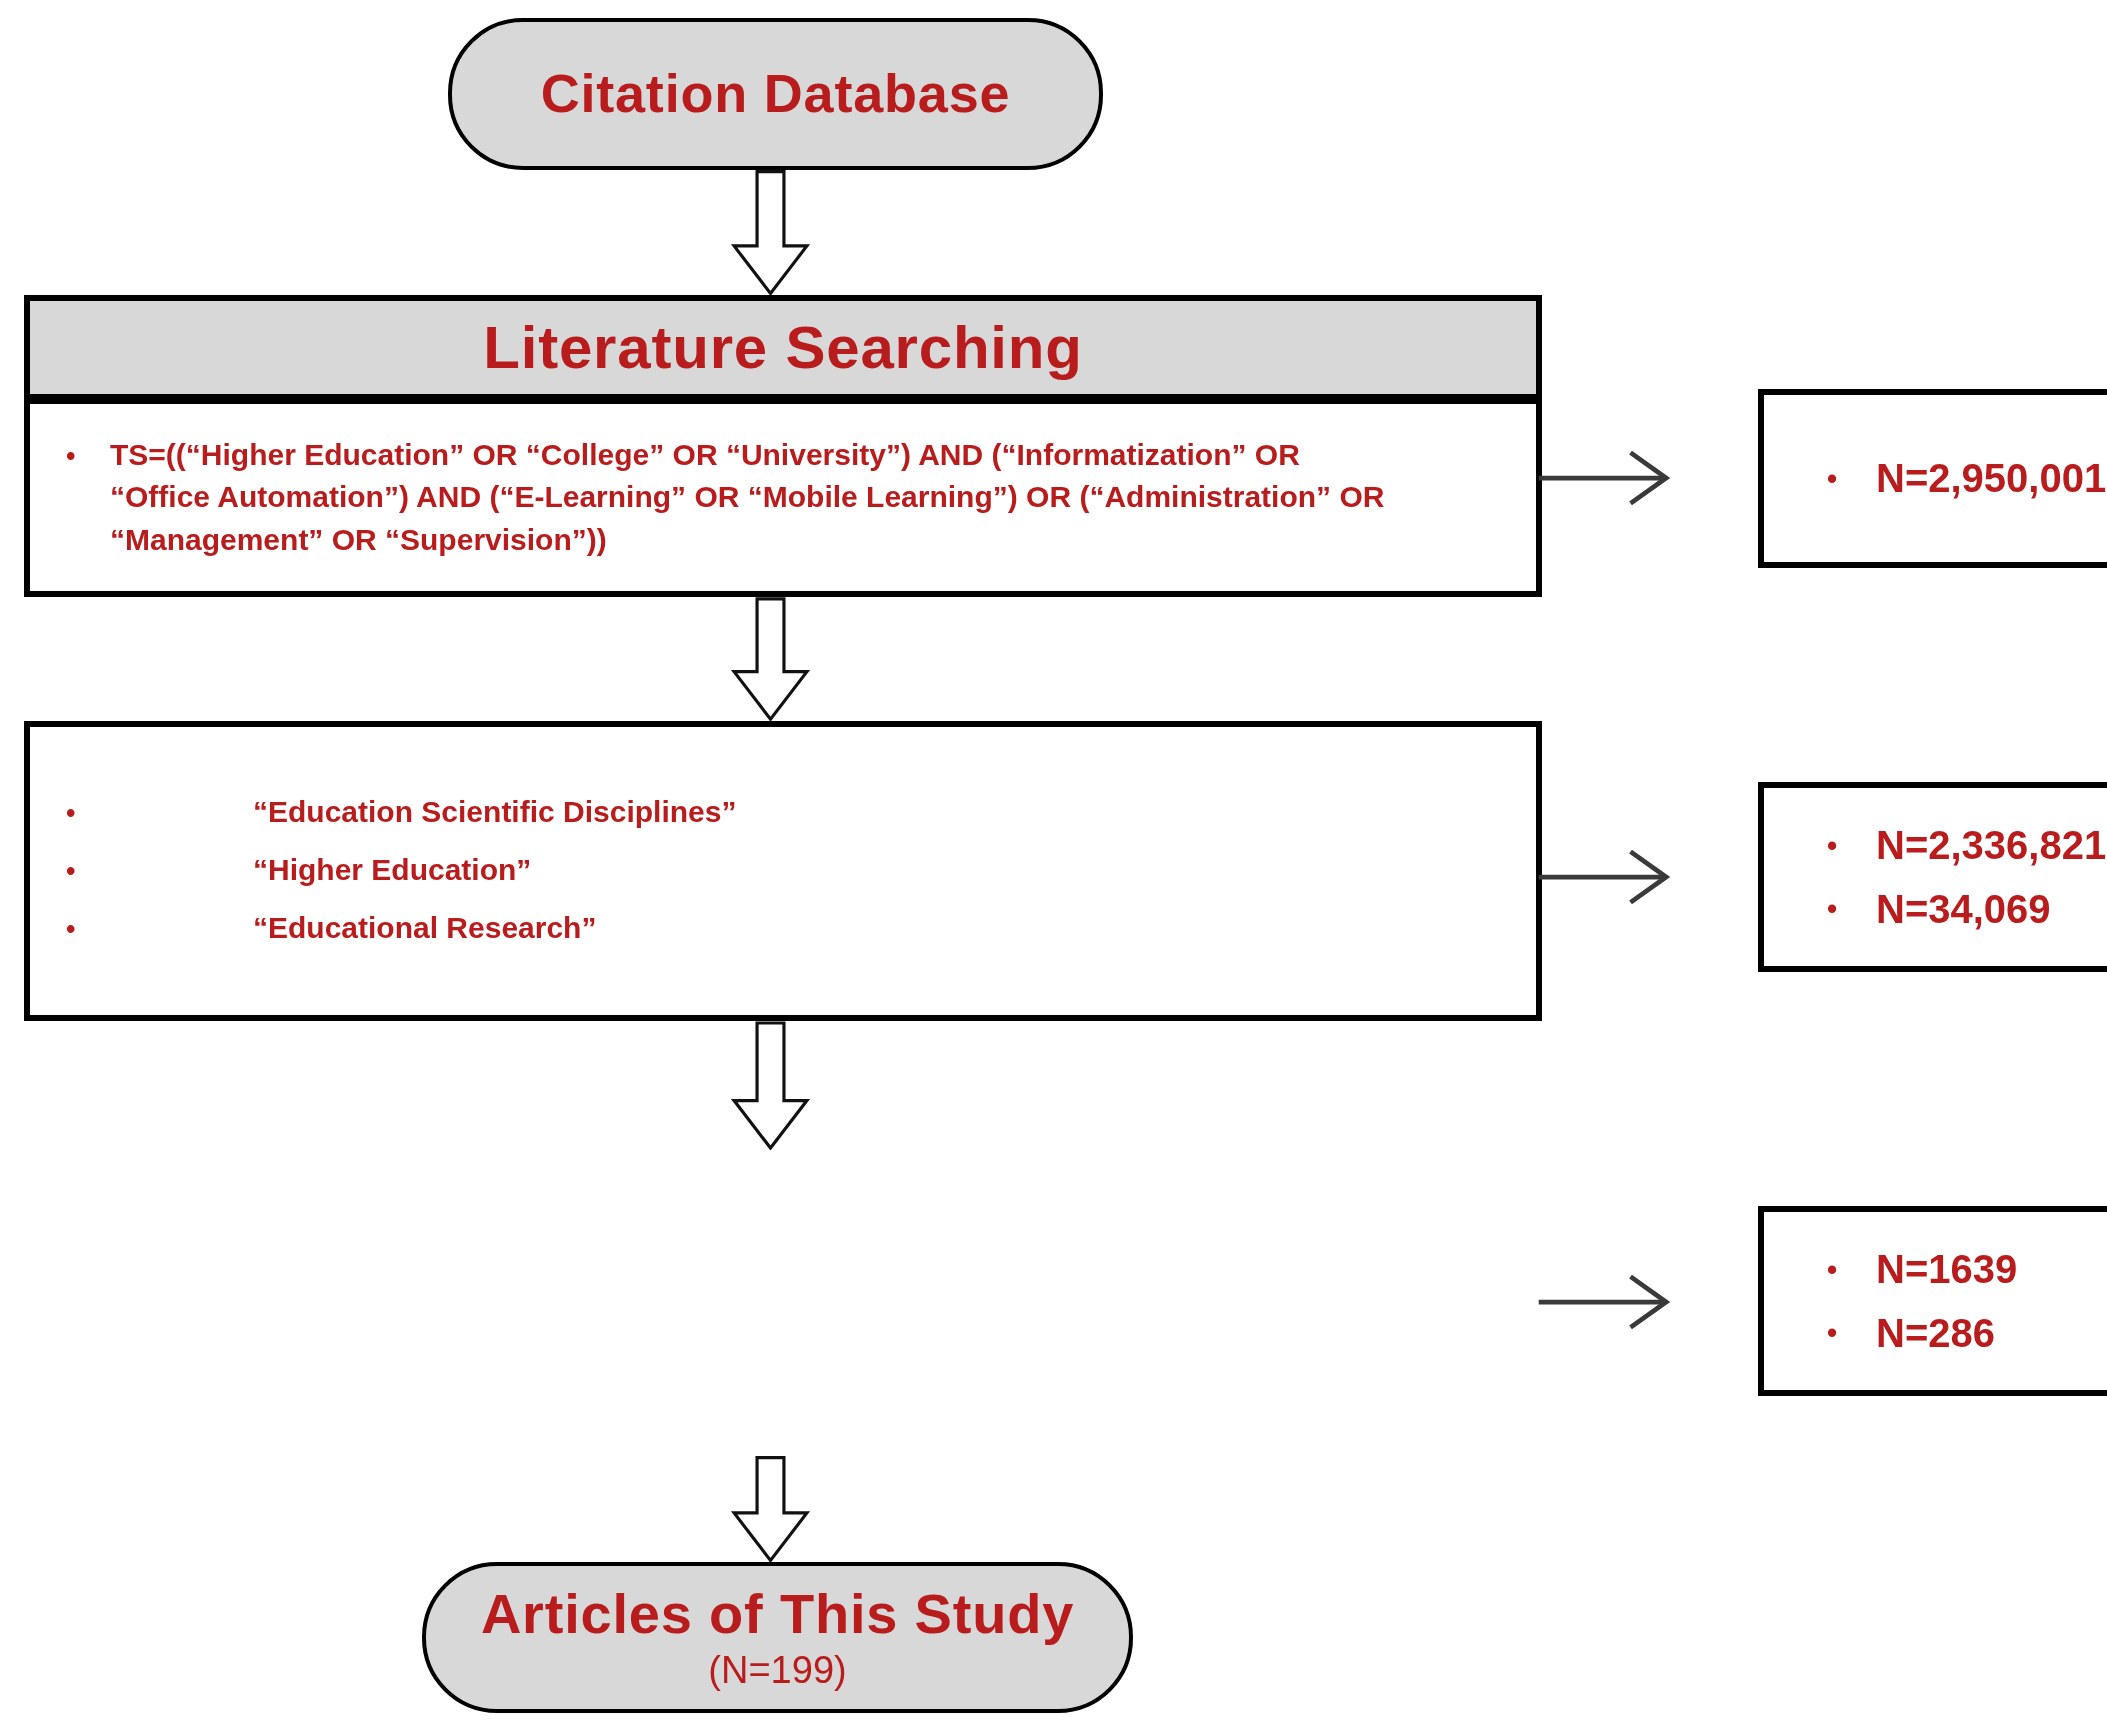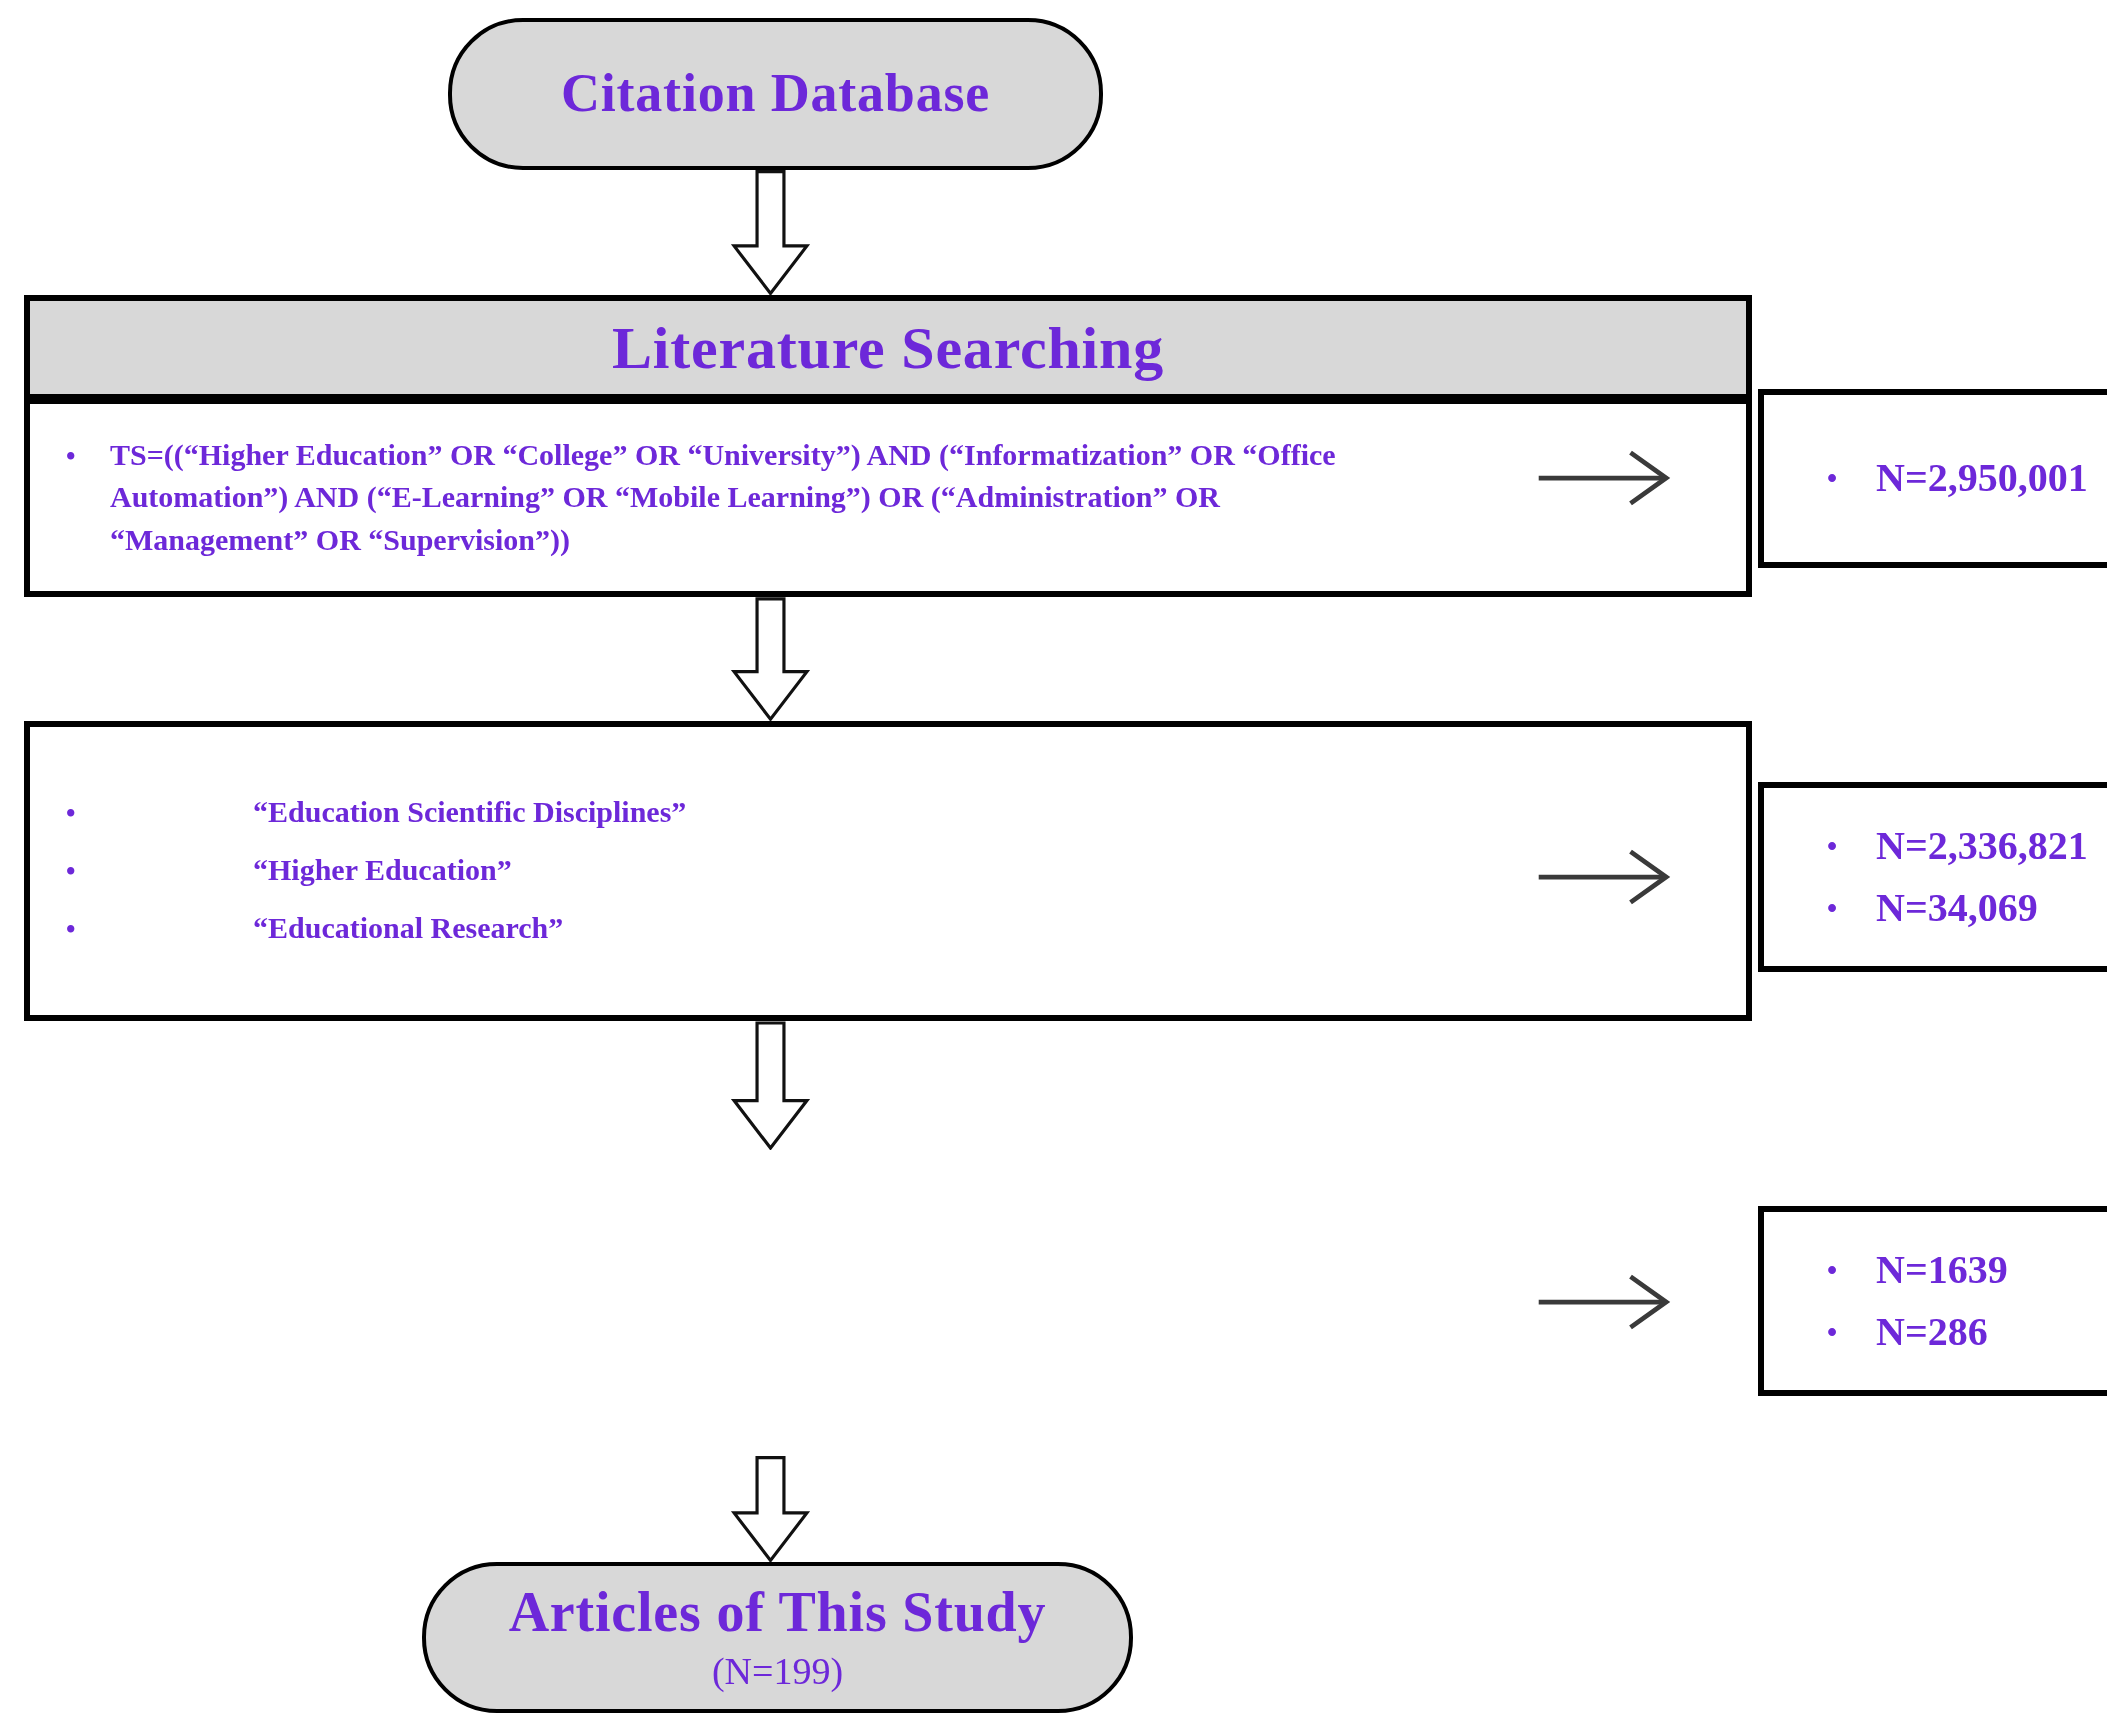--- a/index.html
+++ b/index.html
@@ -2,22 +2,22 @@
 <html style="font-size:12.7px"><head>
 <meta charset="utf-8">
 <style>
   * { box-sizing: border-box; margin: 0; padding: 0; }
   html, body { background: #ffffff; }
   .canvas {
     position: relative;
     width: 2108px;
     height: 1733px;
     background: #ffffff;
-    font-family: Liberation Serif, serif;
-    color: #6d28d9;
+    font-family: Liberation Sans, sans-serif;
+    color: #b91c1c;
     overflow: hidden;
   }
 
   
   .rounded-box {
     position: absolute;
     background: #d8d8d8;
     border: 4.8px solid #000000;
     border-radius: 75px;
     display: flex;
@@ -35,21 +35,21 @@
   .node-subtitle {
     font-size: 38px;
     font-weight: normal;
     margin-top: 4.8px;
   }
 
   
   .main-box {
     position: absolute;
     left: 24px;
-    width: 1728px;
+    width: 1518px;
     border: 6.3px solid #000000;
     background: #ffffff;
     display: flex;
     flex-direction: column;
   }
   .main-header {
     background: #d8d8d8;
     border-bottom: 10.3px solid #000000;
     height: 103px;
     flex: 0 0 103px;

